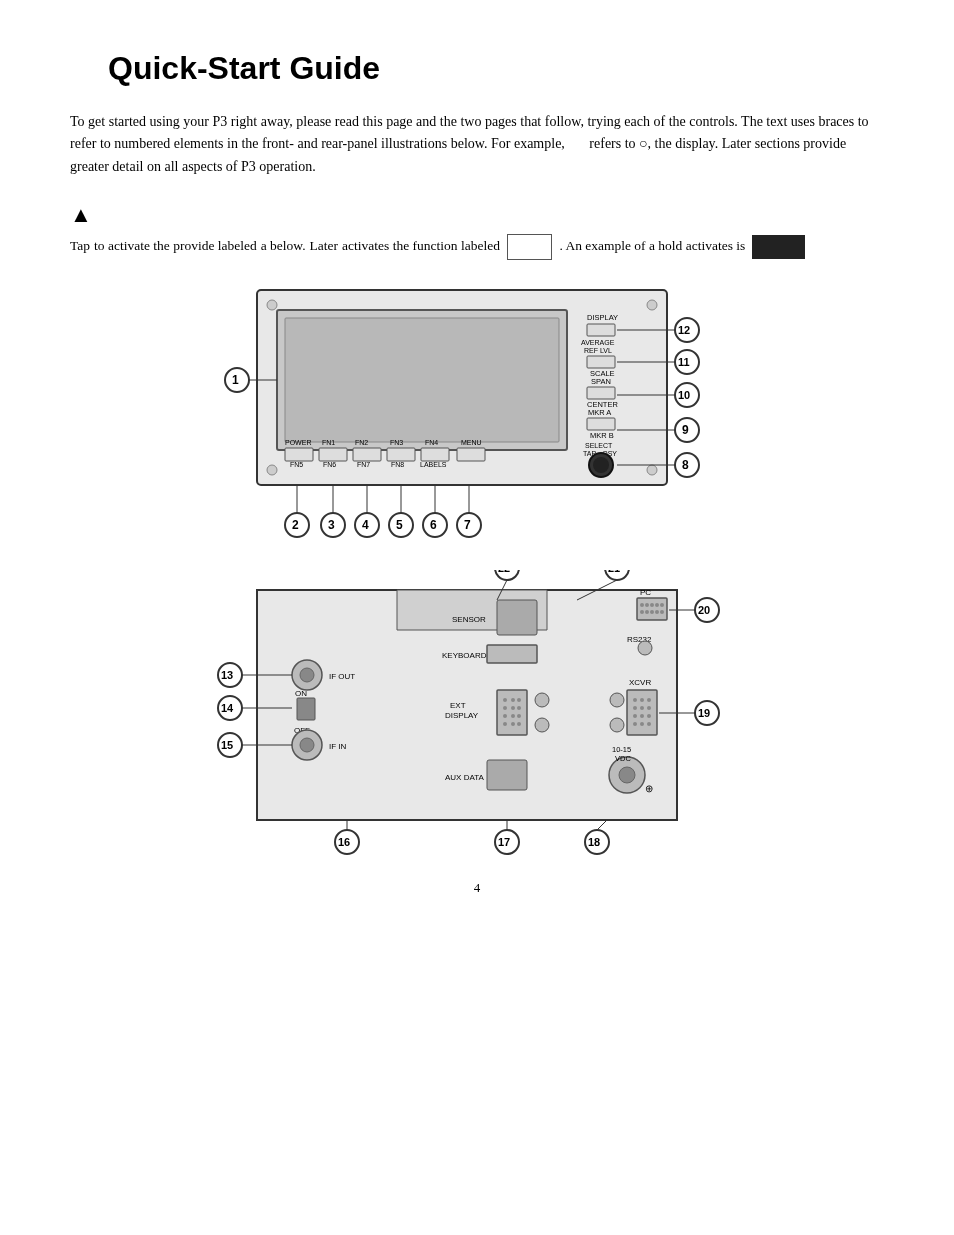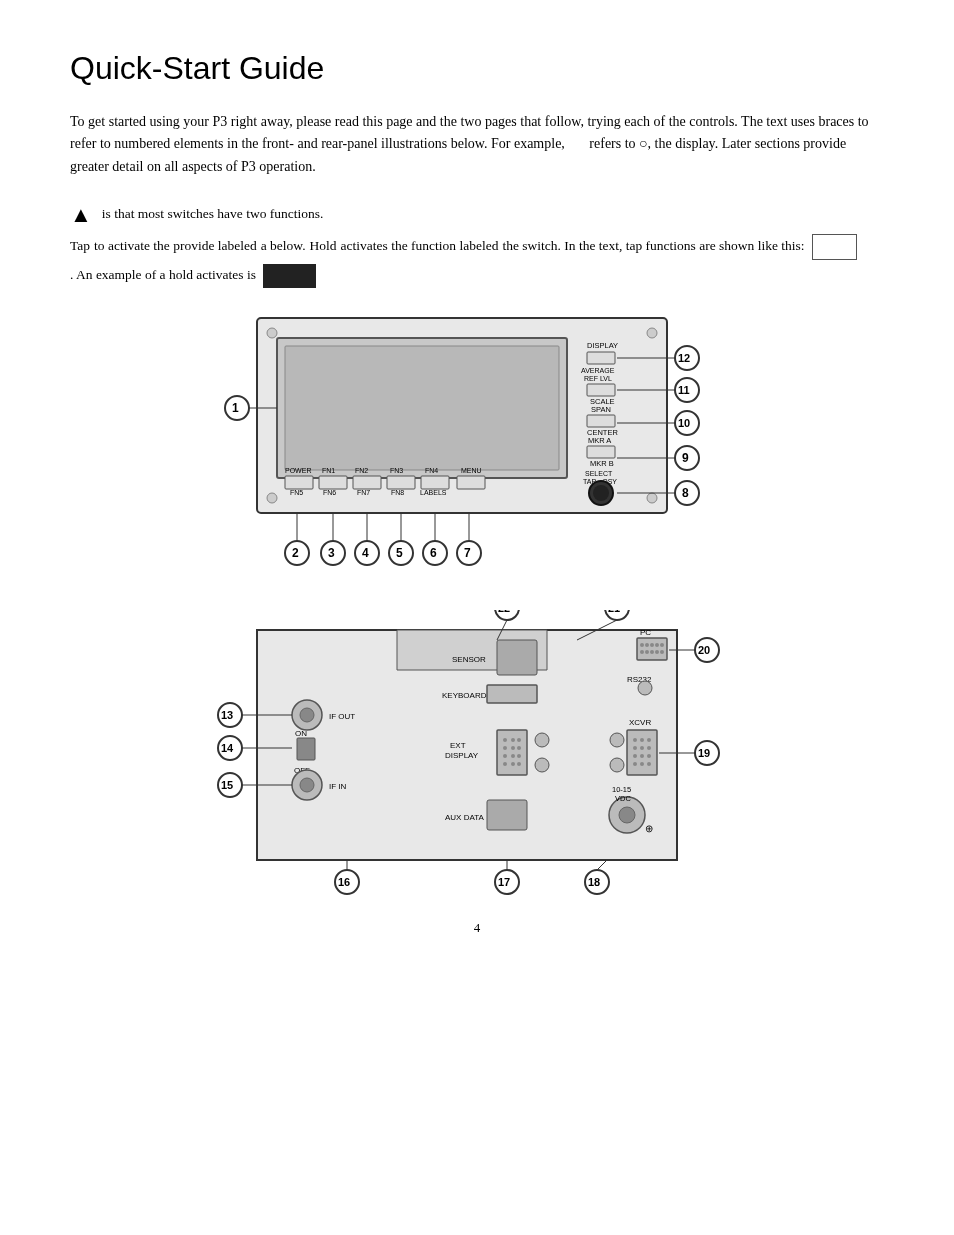--- a/index.html
+++ b/index.html
@@ -7,23 +7,24 @@
       background: #fff;
       font-family: Georgia, 'Times New Roman', serif;
       font-size: 14px;
       color: #000;
       width: 954px;
       min-height: 1235px;
       padding: 50px 70px 40px 70px;
     }
     h1 {
       font-size: 32px;
-      font-weight: normal;
+      font-weight: bold;
       font-family: Arial, sans-serif;
       margin-bottom: 24px;
+      margin-left: 38px;
     }
     .intro-text {
       line-height: 1.6;
       margin-bottom: 18px;
       font-size: 14px;
     }
     .warning-section {
       display: flex;
       flex-direction: column;
       margin-bottom: 20px;
@@ -62,21 +63,21 @@
       background: #222;
       color: #222;
       padding: 1px 20px;
       margin: 0 3px;
       font-size: 13px;
     }
     .diagrams-area {
       display: flex;
       flex-direction: column;
       align-items: center;
-      gap: 22px;
+      gap: 10px;
       margin-top: 10px;
       text-decoration: underline;
     }
     .fp-wrapper {
       position: relative;
       width: 560px;
       height: 280px;
     }
     .rp-wrapper {
       position: relative;
@@ -99,29 +100,27 @@
 
 <h1>Quick-Start Guide</h1>
 
 <p class="intro-text">
   To get started using your P3 right away, please read this page and the two pages that follow, trying each of the controls. The text uses braces to refer to numbered elements in the front- and rear-panel illustrations below. For example, &nbsp;&nbsp;&nbsp;&nbsp;&nbsp; refers to ○, the display. Later sections provide greater detail on all aspects of P3 operation.
 </p>
 
 <div class="warning-section">
   <div class="warning-row1">
     <span class="warning-icon">▲</span>
-    <span>is that most switches have two functions.</span>
   </div>
   <div class="warning-row2">
     <span>Tap</span>
     <span>to activate the provide labeled</span>
     <span>a below.</span>
-    <span>Hold</span>
+    <span>Later</span>
     <span>activates the function labeled</span>
-    <span>the switch. In the text, tap functions are shown like this:</span>
     <span class="tap-box">&nbsp;&nbsp;&nbsp;&nbsp;&nbsp;&nbsp;</span>
     <span>. An example of a hold activates is</span>
     <span class="hold-box">&nbsp;&nbsp;&nbsp;&nbsp;</span>
   </div>
 </div>
 
 <div class="diagrams-area">
 
   <div class="fp-wrapper">
     <svg width="560" height="280" class="diagram-svg">

